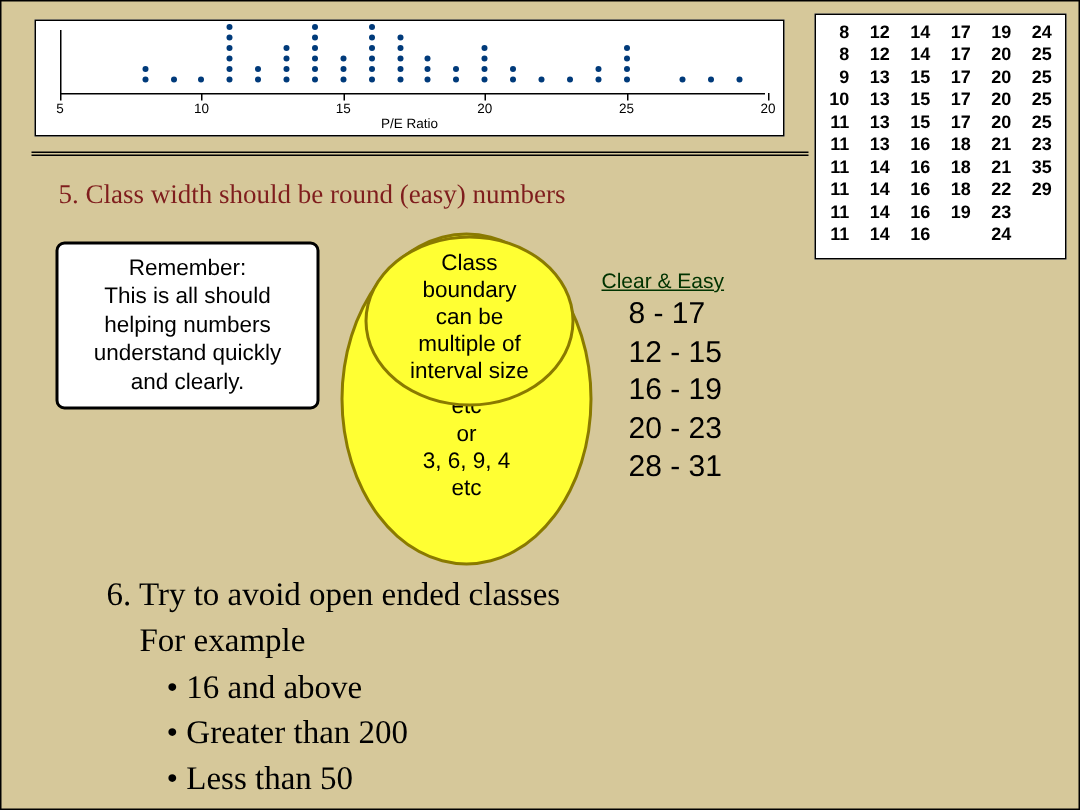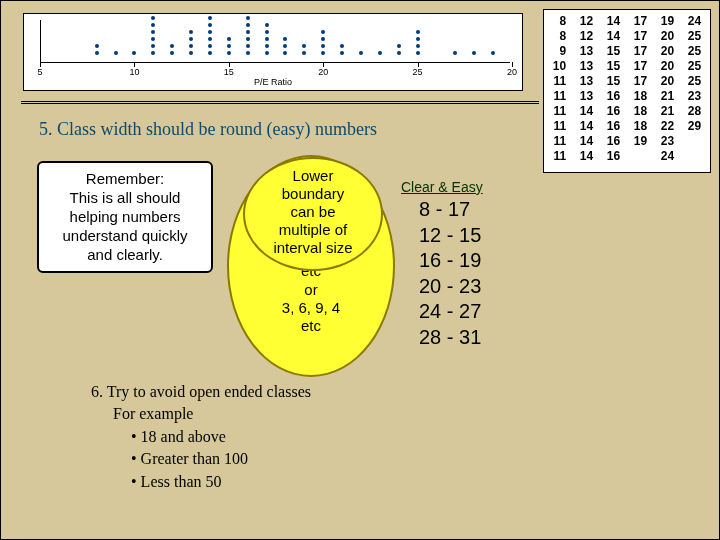--- a/index.html
+++ b/index.html
@@ -77,21 +77,21 @@
     font-weight: bold;
     padding: 4px 2px;
     justify-content: space-around;
   }
   .data-col { display:flex; flex-direction:column; align-items:flex-end; line-height:1.25; }
   .heading5 {
     position:absolute;
     top: 118px;
     left: 38px;
     font-size: 18px;
-    color:#0c4a6e;
+    color:#7f1d1d;
   }
   .remember-box {
     position:absolute;
     top: 160px;
     left: 36px;
     width: 176px;
     height: 112px;
     background:#fff;
     border: 2px solid #000;
     border-radius: 6px;
@@ -148,24 +148,23 @@
     left: 418px;
     font-size: 20px;
     color:#000;
     font-family:'Trebuchet MS',Verdana,Arial,sans-serif;
     line-height:1.28;
   }
   .heading6 {
     position:absolute;
     top: 380px;
     left: 70px;
-    font-size: 16px;
+    font-size: 22px;
     color:#000;
     line-height:1.4;
-    margin-left:20px;
   }
   .heading6 .bul { margin-left: 40px; }
   .fe { margin-left: 22px;}
 </style>
 </head>
 <body>
 
 <div class="slide">
 
   <div class="chart-area">
@@ -308,21 +307,21 @@
         <div>23</div>
         <div>24</div>
       </div>
       <div class="data-col">
         <div>24</div>
         <div>25</div>
         <div>25</div>
         <div>25</div>
         <div>25</div>
         <div>23</div>
-        <div>28</div>
+        <div>35</div>
         <div>29</div>
       </div>
     </div>
 
   <div class="heading5">5. Class width should be round (easy) numbers</div>
 
   <div class="remember-box">
     <div>Remember:</div>
     <div>This is all should</div>
     <div>helping numbers</div>
@@ -336,39 +335,38 @@
     <div>Round</div>
     <div>numbers:</div>
     <div>5, 10, 15, 20</div>
     <div>etc</div>
     <div>or</div>
     <div>3, 6, 9, 4</div>
     <div>etc</div>
   </div>
 
   <div class="lower-box">
-    <div>Lower</div>
+    <div>Class</div>
     <div>boundary</div>
     <div>can be</div>
     <div>multiple of</div>
     <div>interval size</div>
   </div>
 
   <div class="clear-easy">Clear &amp; Easy</div>
 
   <div class="ranges" id="ranges">
       <div>8 - 17</div>
       <div>12 - 15</div>
       <div>16 - 19</div>
       <div>20 - 23</div>
-      <div>24 - 27</div>
       <div>28 - 31</div>
     </div>
 
   <div class="heading6">
     <div>6. Try to avoid open ended classes</div>
     <div class="fe">For example</div>
-    <div class="bul">• <span>18 and above</span></div>
-    <div class="bul">• <span>Greater than 100</span></div>
+    <div class="bul">• <span>16 and above</span></div>
+    <div class="bul">• <span>Greater than 200</span></div>
     <div class="bul">• <span>Less than 50</span></div>
   </div>
 
 </div>
 
 </body></html>

